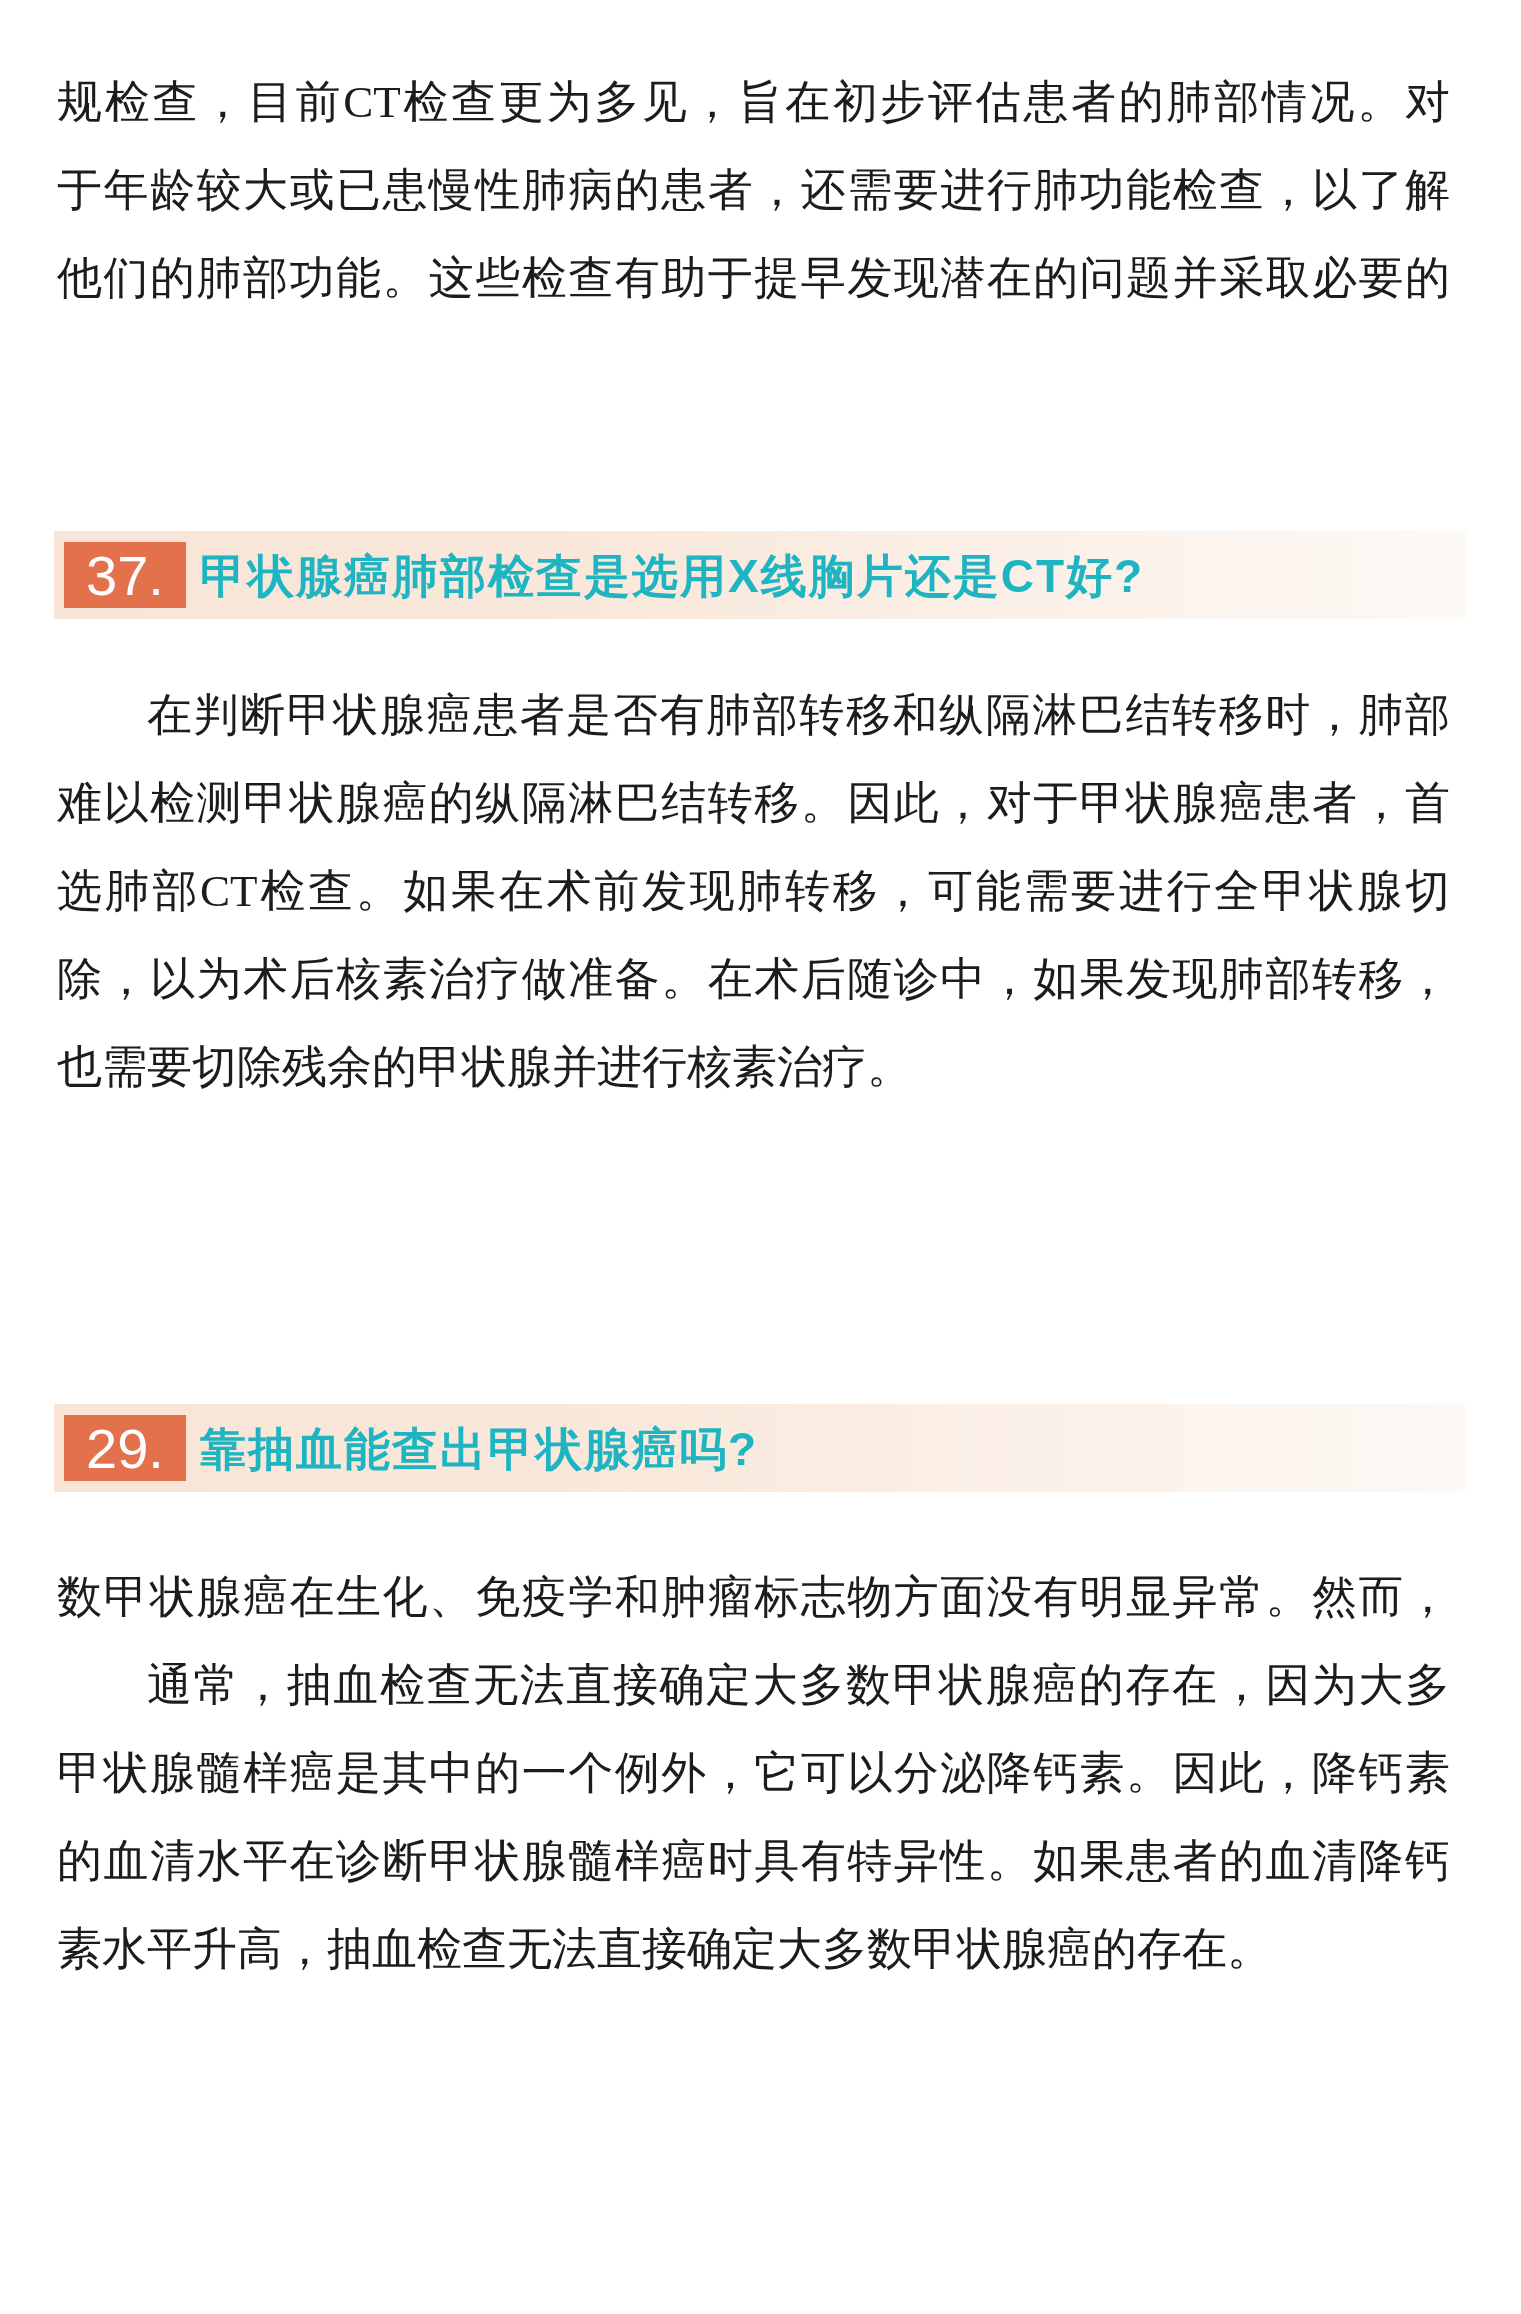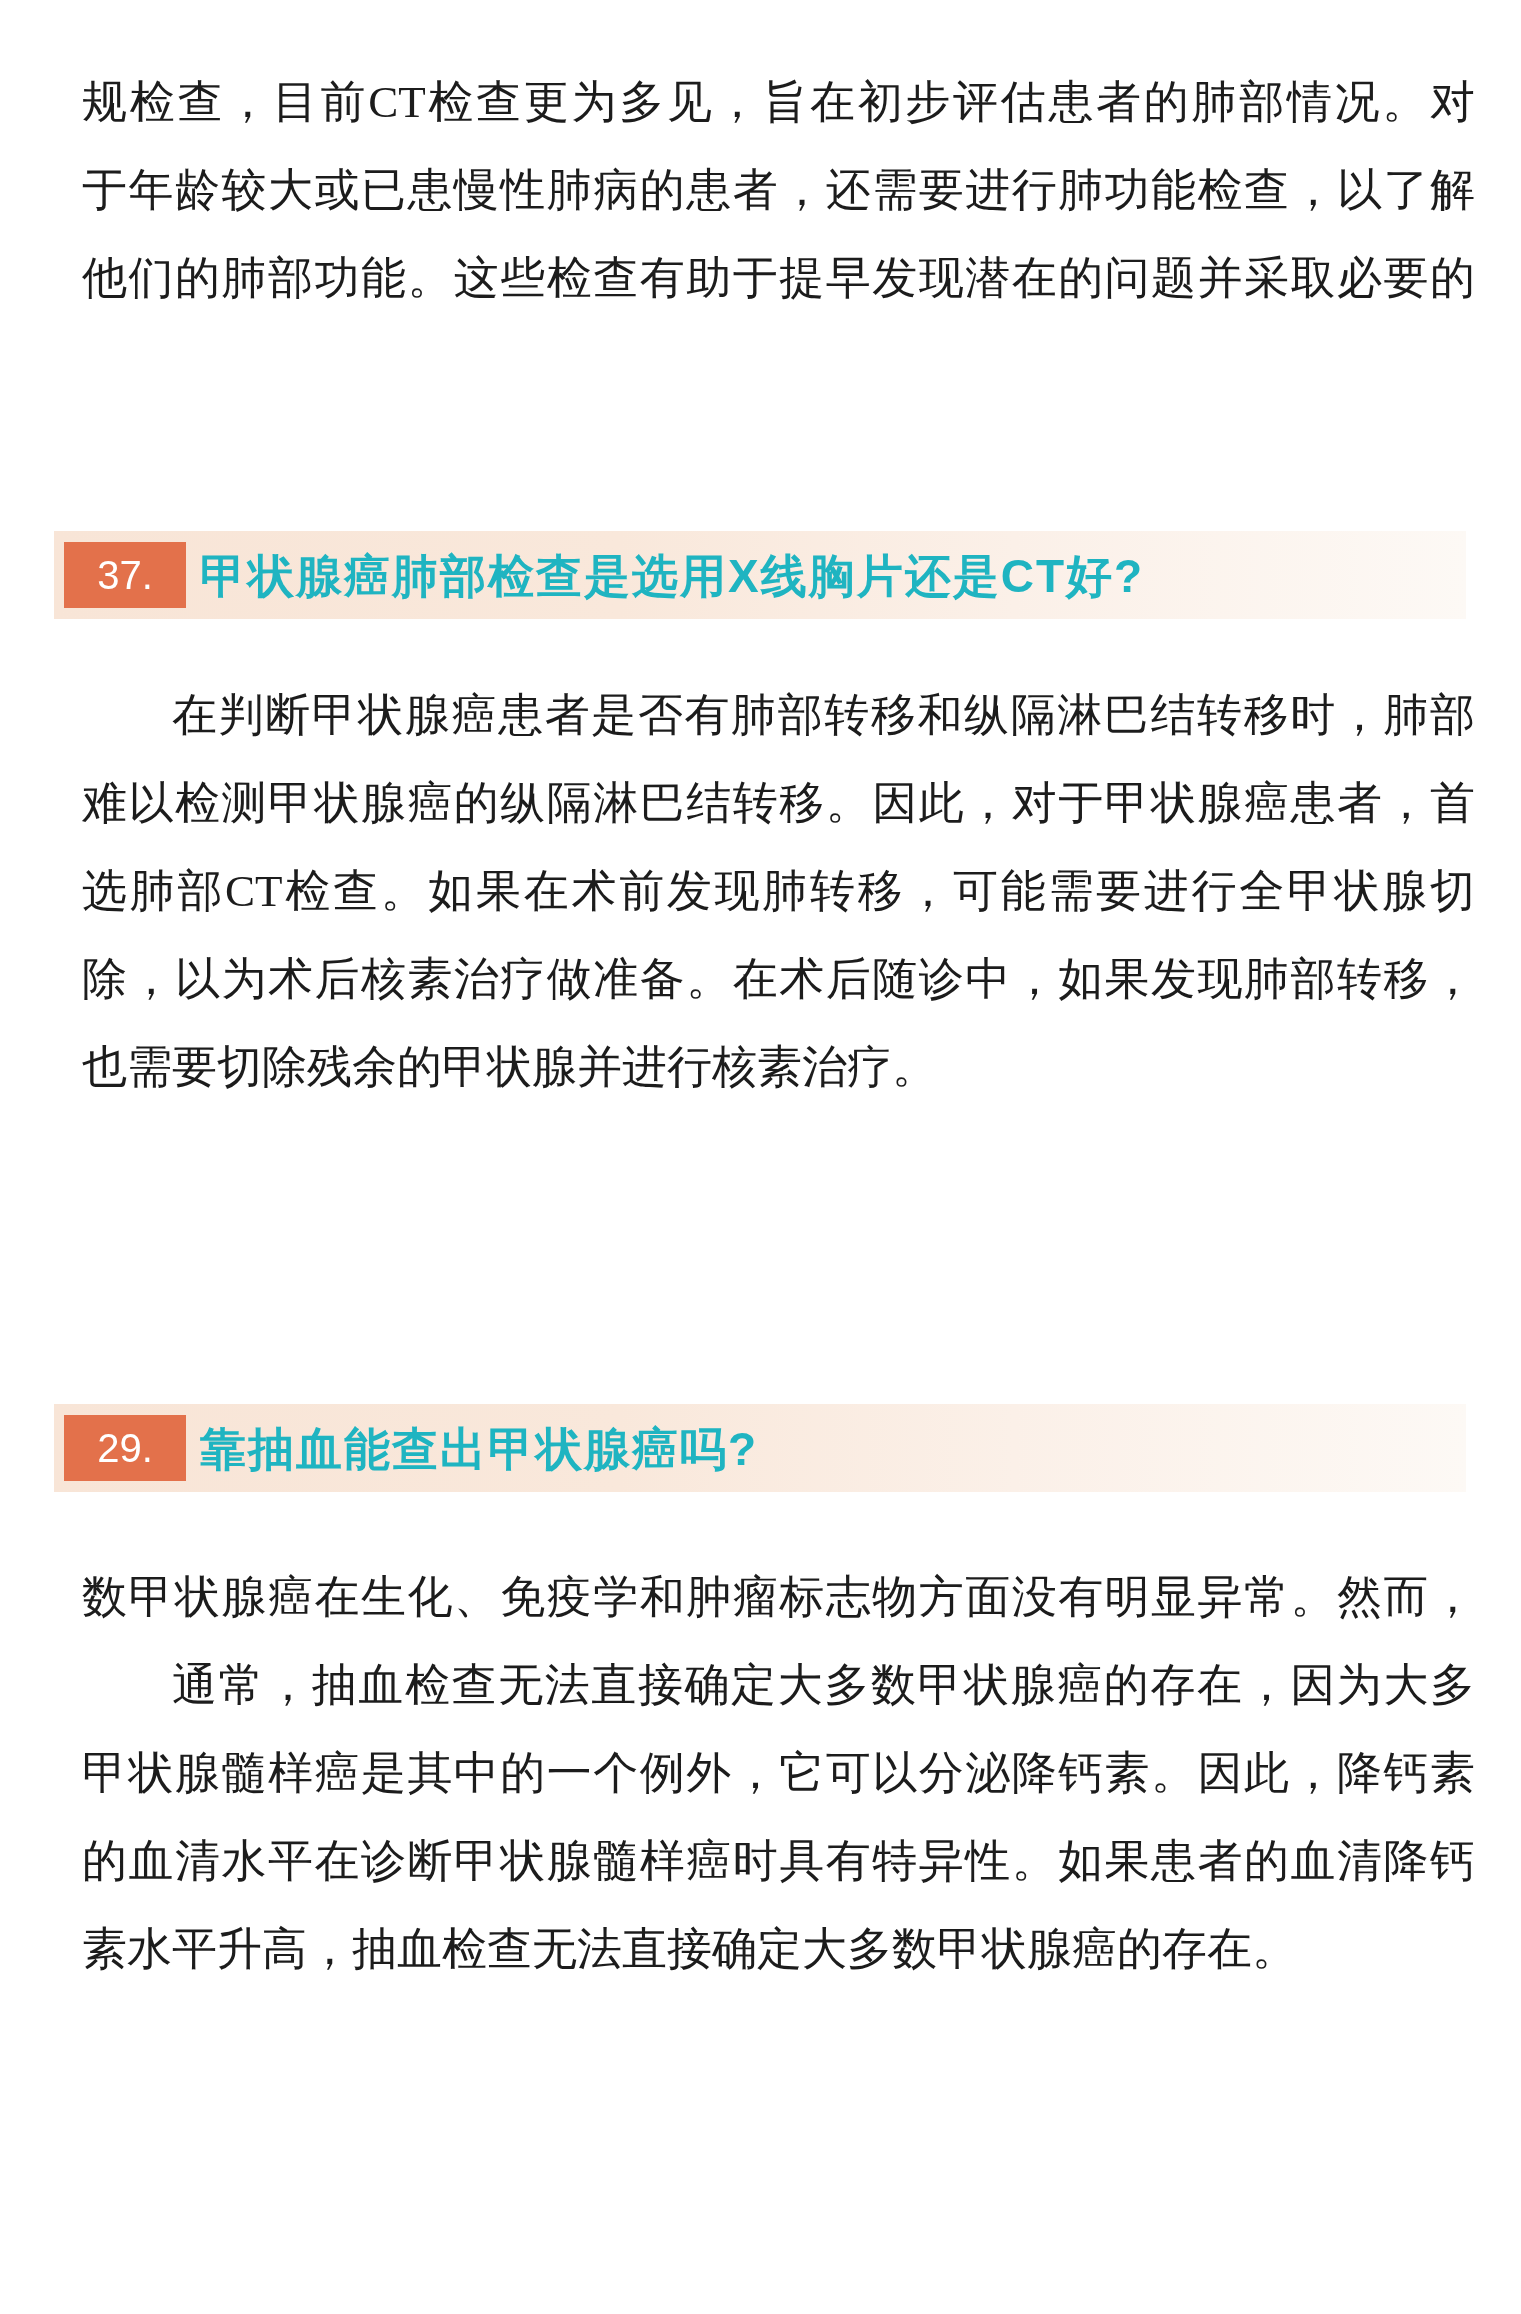--- a/index.html
+++ b/index.html
@@ -11,21 +11,21 @@
     position: relative;
     width: 1521px;
     height: 2314px;
     background: #ffffff;
     overflow: hidden;
     font-family: "Liberation Serif", "DejaVu Serif", serif;
     color: #1c1c1c;
   }
   .para {
     position: absolute;
-    left: 82px;
+    left: 57px;
     width: 1393px;
   }
   .para .line {
     font-size: 45px;
     height: 88px;
     line-height: 88px;
     overflow: hidden;
     text-align: justify;
     text-justify: inter-character;
     white-space: nowrap;
@@ -56,21 +56,21 @@
   }
   .numbox {
     position: absolute;
     left: 10px;
     top: 11px;
     width: 122px;
     height: 66px;
     background: #e3714b;
     color: #ffffff;
     font-family: "Liberation Sans", "DejaVu Sans", sans-serif;
-    font-size: 40px;
+    font-size: 56px;
     display: flex;
     align-items: center;
     justify-content: center;
   }
   .sec-title {
     position: absolute;
     left: 146px;
     top: 0;
     height: 76px;
     line-height: 90px;

